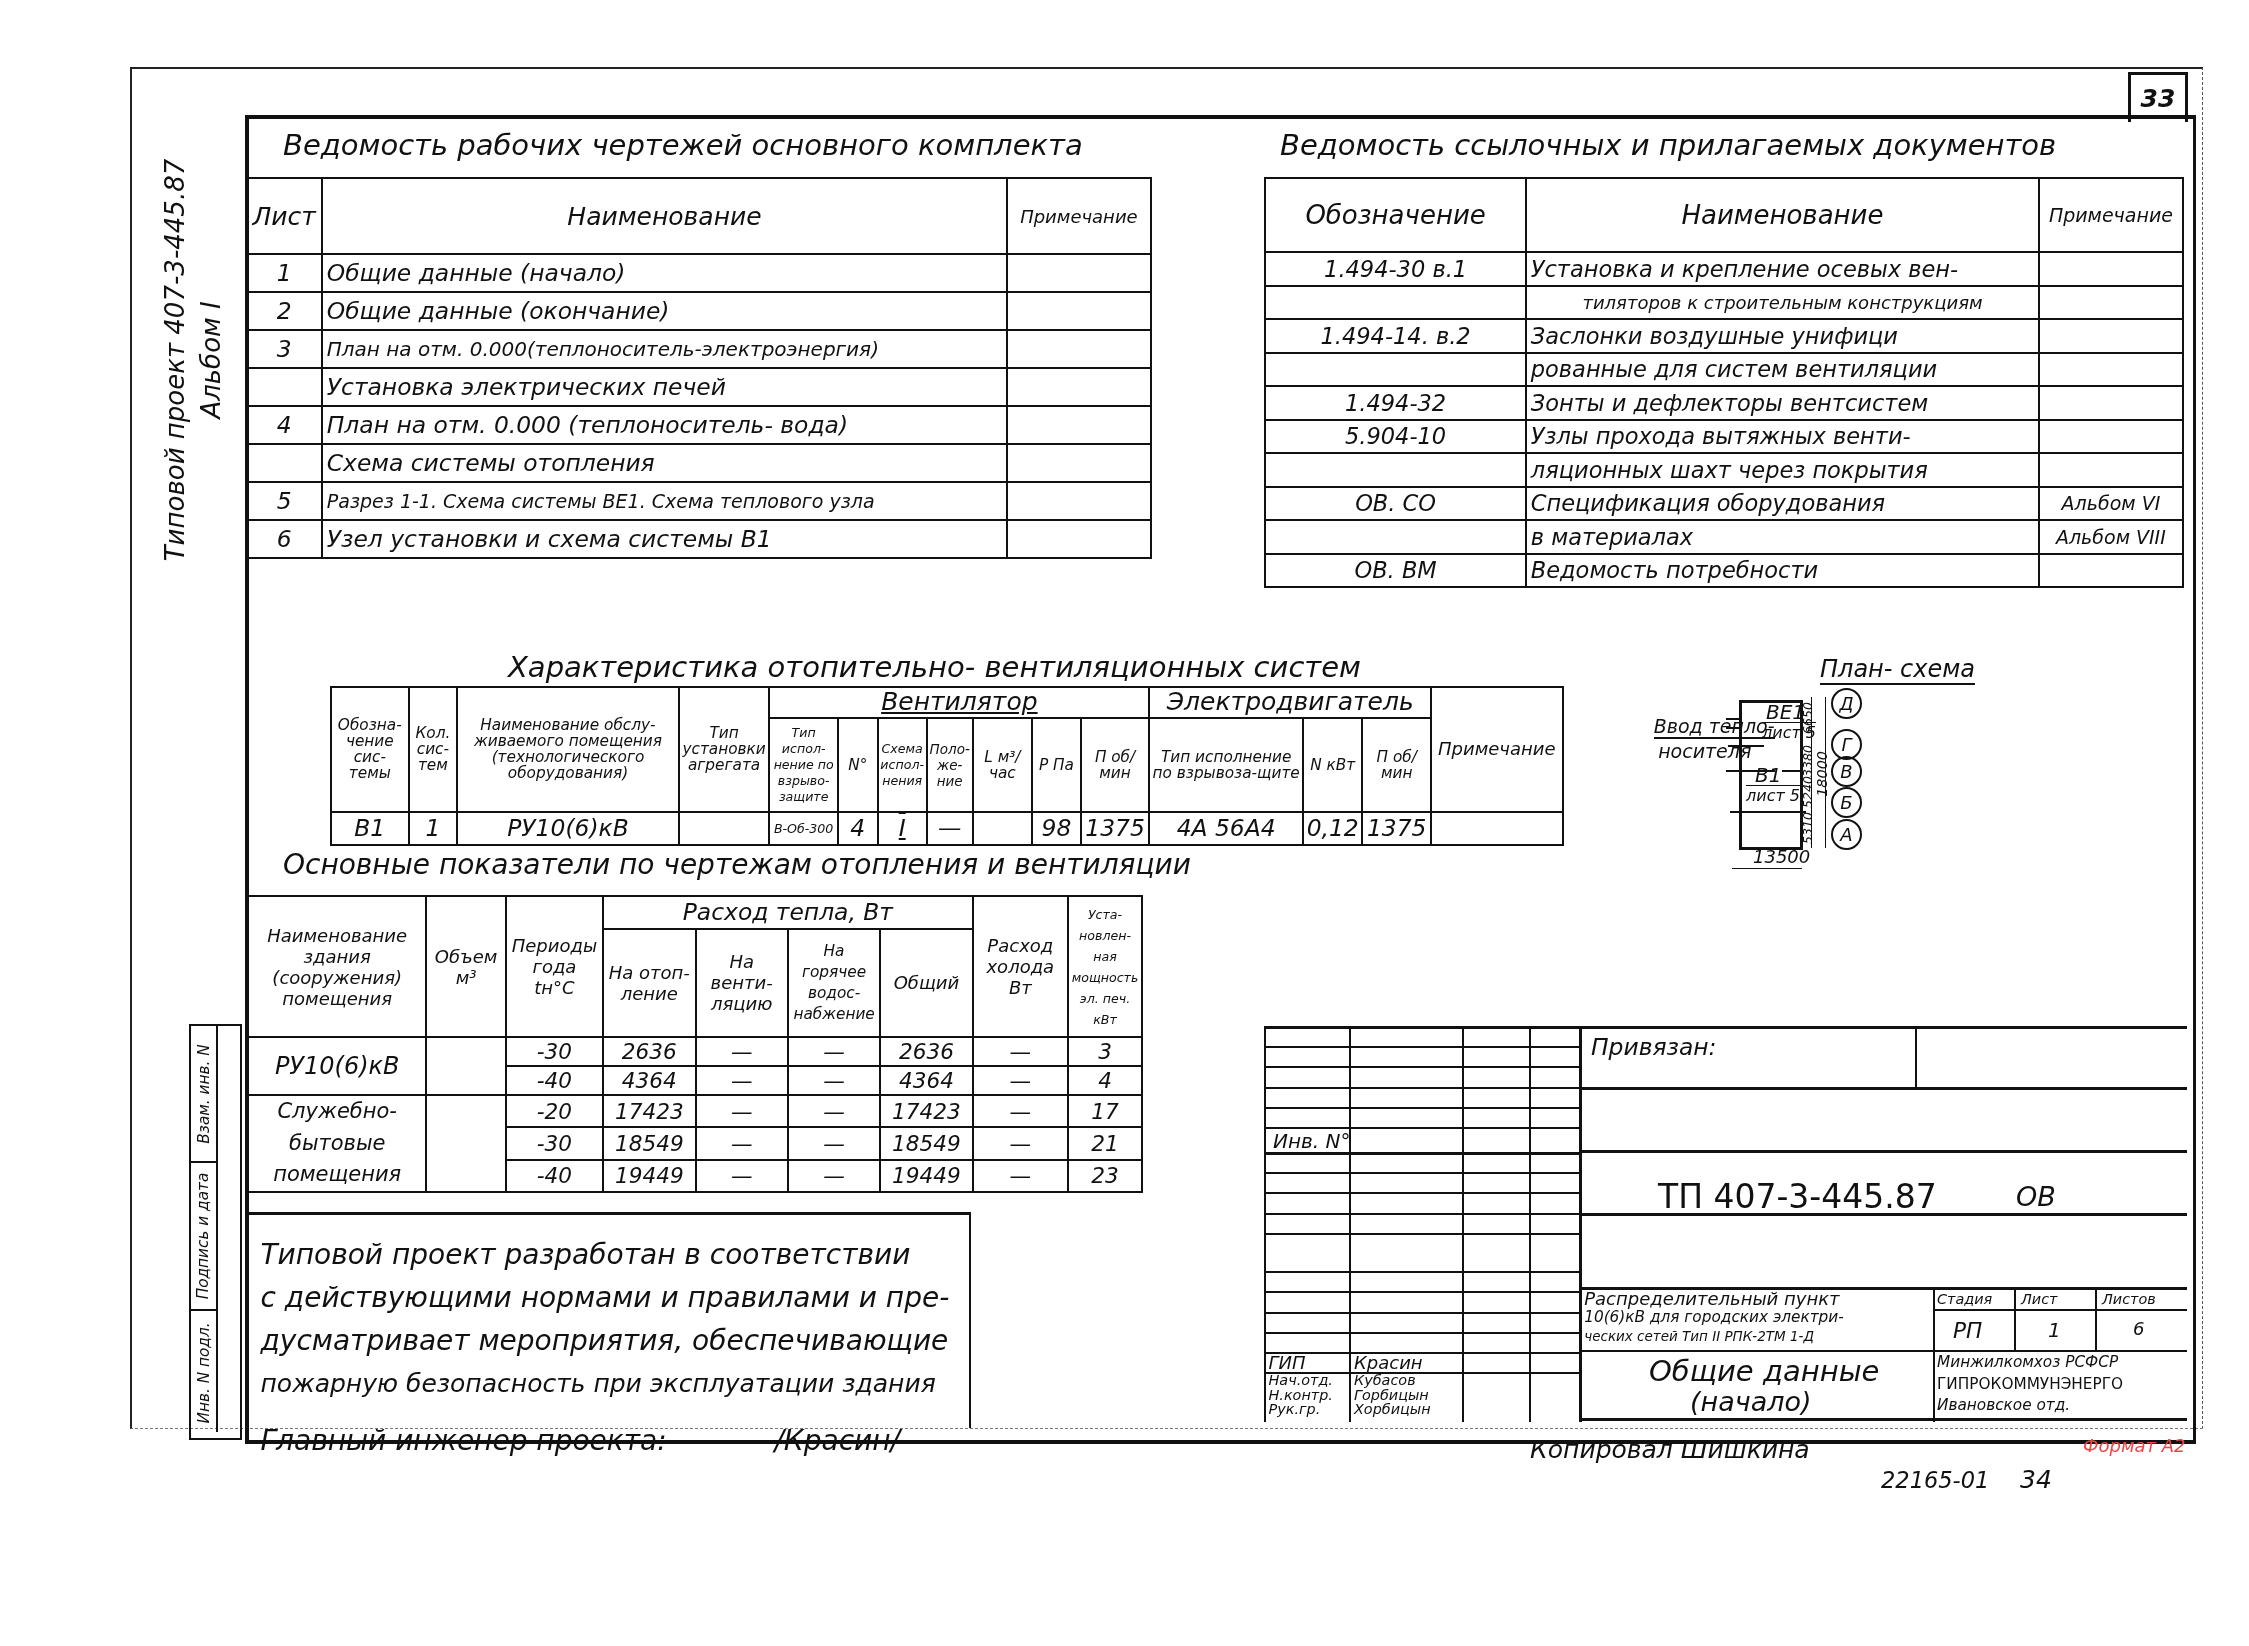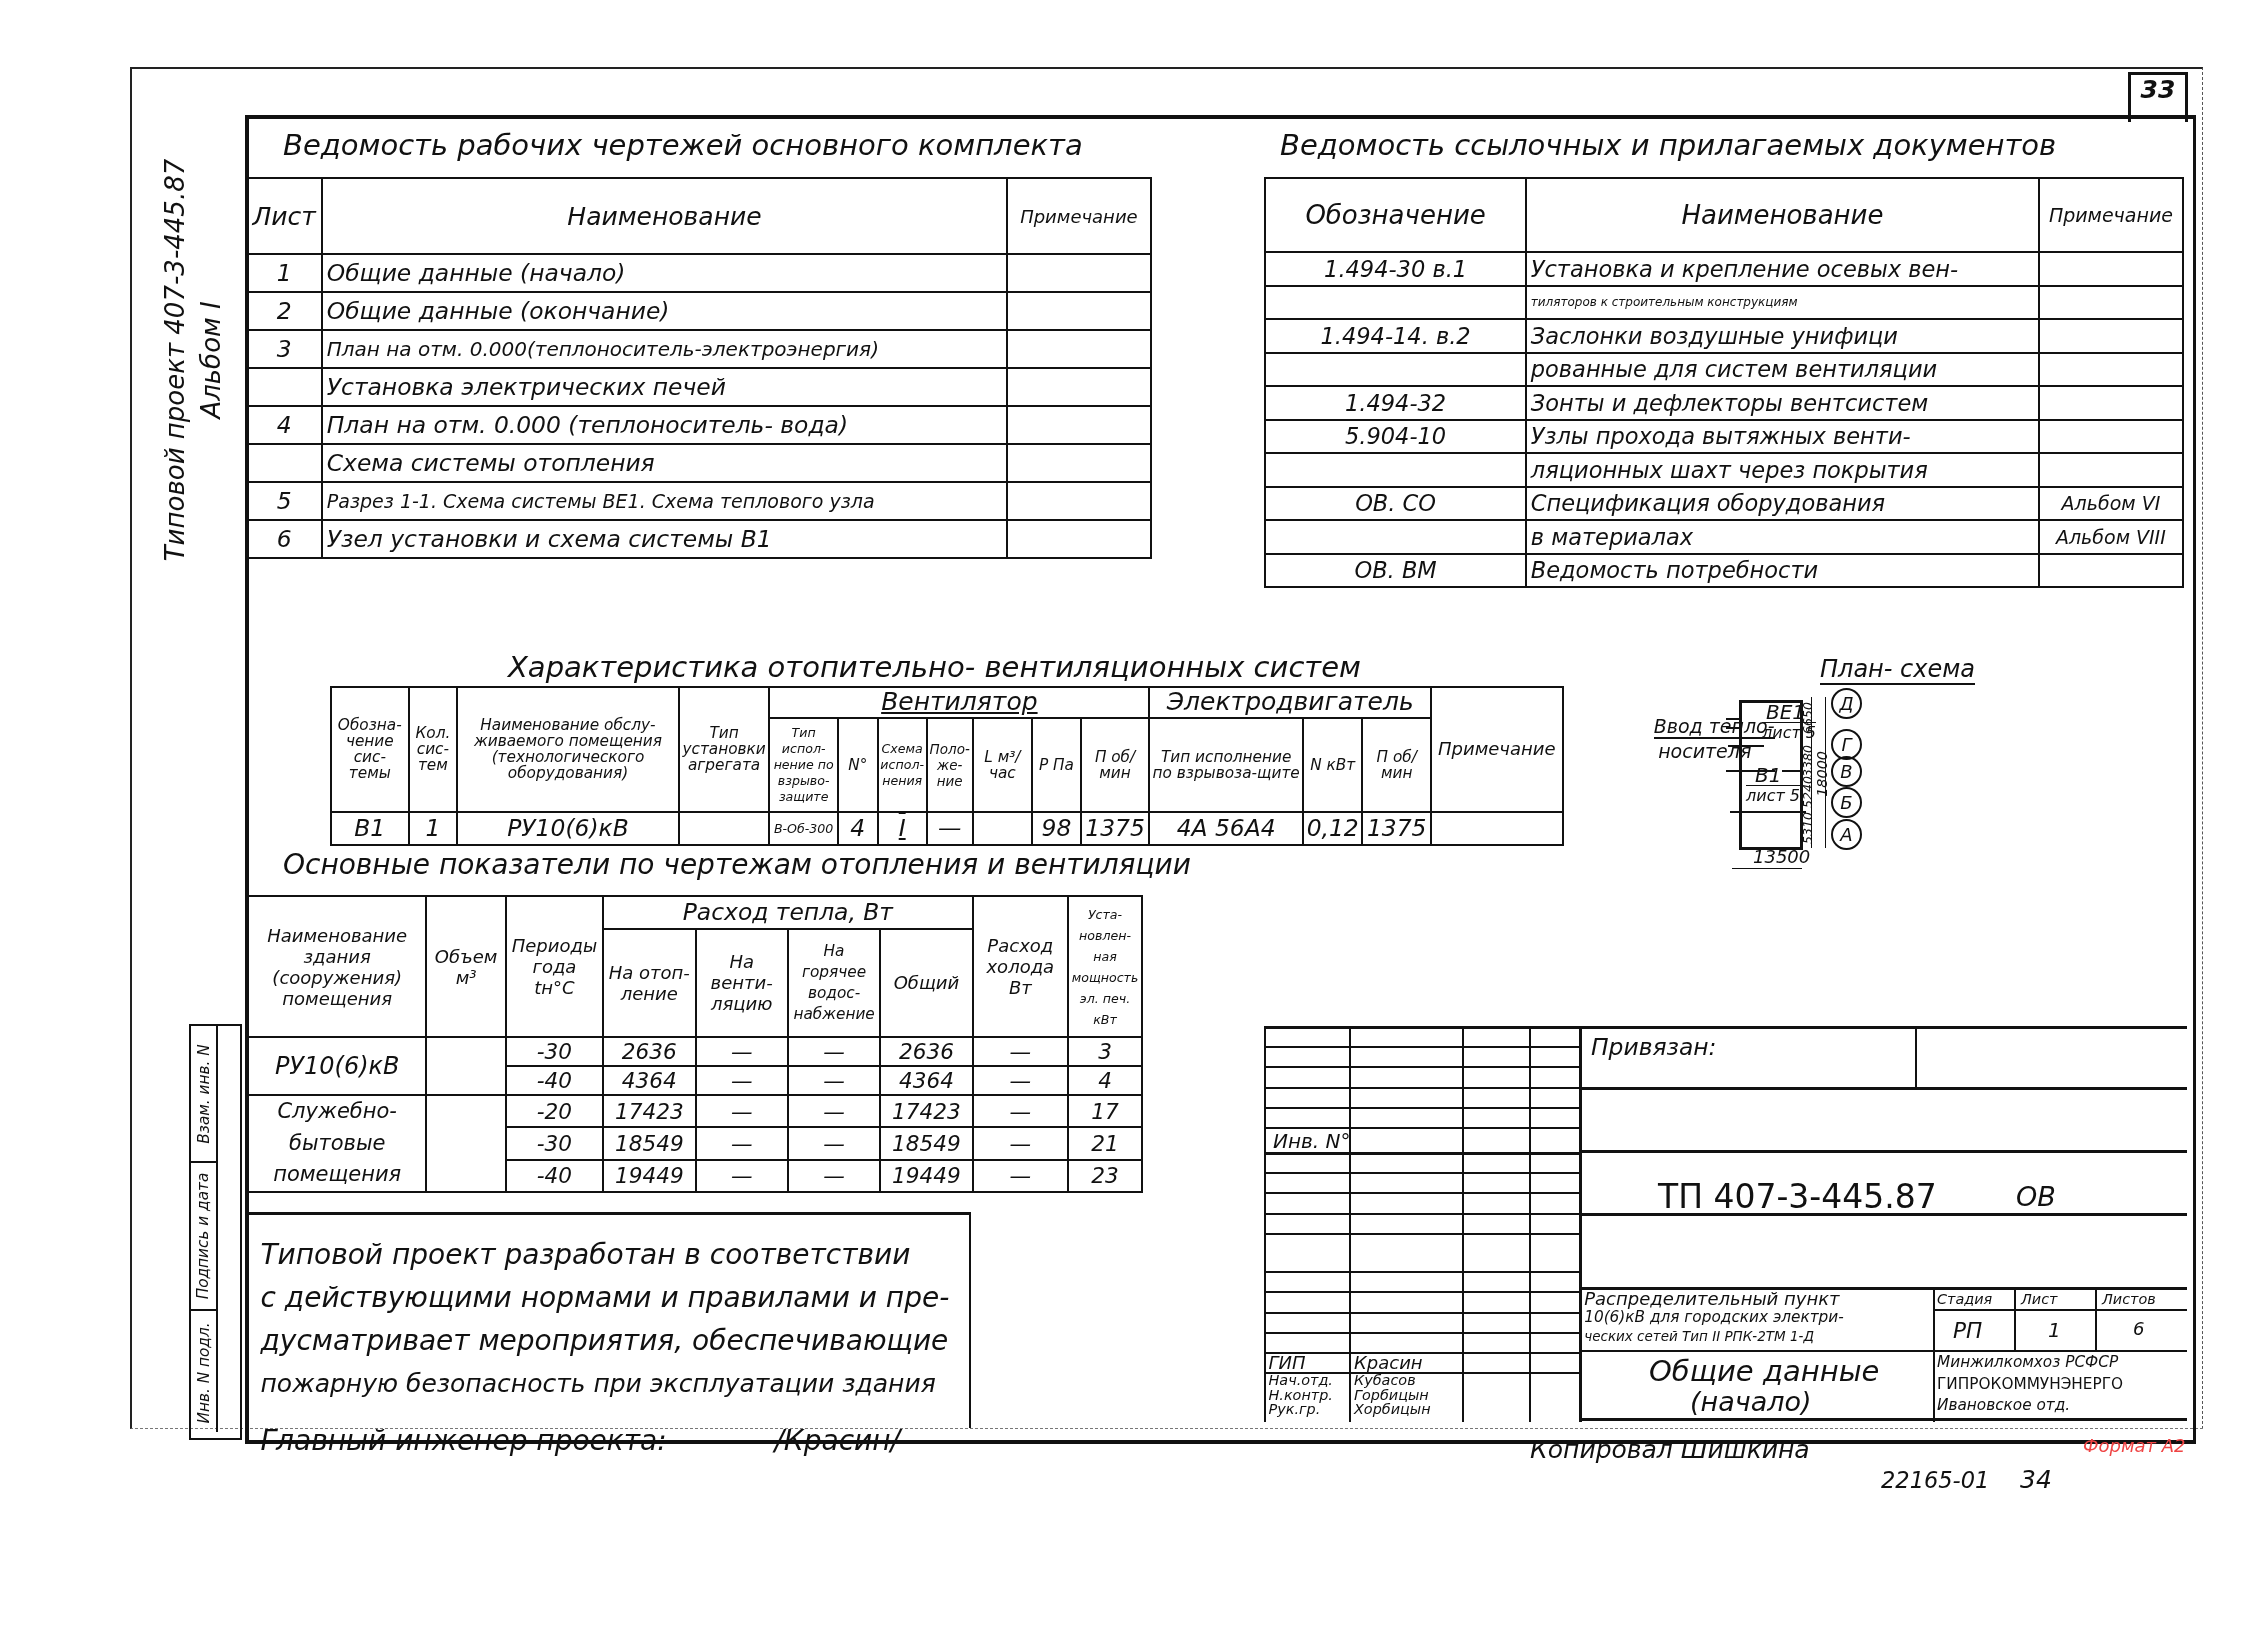--- a/index.html
+++ b/index.html
@@ -4,21 +4,21 @@
 <style>
   html, body { margin: 0; padding: 0; background: #ffffff; }
   body { width: 2254px; height: 1646px; position: relative; overflow: hidden;
          font-family: "DejaVu Sans", sans-serif; color: #111; }
   .outer-frame { position: absolute; left: 130px; top: 67px; width: 2070px; height: 1359px;
                  border-left: 2.2px solid #222; border-right: 1.8px dashed #555; border-top: 2.2px solid #222;
                  border-bottom: 1.8px dashed #777; }
   .inner-frame { position: absolute; left: 245px; top: 115px; width: 1944px; height: 1321px;
                  border: 4.5px solid #111; border-right: 3.6px solid #111; }
   .sheet-no-box { position: absolute; left: 2128px; top: 72px; width: 54px; height: 47px;
-                  border: 3.6px solid #111; border-bottom: none; display: flex; 
+                  border: 3.6px solid #111; border-bottom: none; display: flex; align-items: center;
                   justify-content: center; font-size: 25px; font-weight: bold; font-style: italic; }
   .side-title { position: absolute; left: 157px; top: 117px; width: 486px; height: 90px;
                 transform-origin: 0 0; transform: translate(0, 486px) rotate(-90deg);
                 font-size: 26px; font-style: italic; line-height: 36px; text-align: center; }
   .side-stamp { position: absolute; left: 189px; top: 1024px; width: 49px; height: 412px;
                 border: 2.7px solid #111; }
   .side-stamp .vt { position: absolute; left: 0; width: 25px; display: flex; align-items: center;
                     justify-content: center; }
   .side-stamp .vt span { display: block; transform: rotate(-90deg); white-space: nowrap;
                          font-size: 15.3px; font-style: italic; }
@@ -169,21 +169,21 @@
     </tr>
   </thead>
   <tbody>
     <tr>
         <td class="code">1.494-30 в.1</td>
         <td>Установка и крепление осевых вен-</td>
         <td class="note"></td>
       </tr>
     <tr>
         <td class="code"></td>
-        <td style="font-size:12px;">тиляторов к строительным конструкциям</td>
+        <td style="font-size:18px;text-align:center;">тиляторов к строительным конструкциям</td>
         <td class="note"></td>
       </tr>
     <tr>
         <td class="code">1.494-14. в.2</td>
         <td>Заслонки воздушные унифици</td>
         <td class="note"></td>
       </tr>
     <tr>
         <td class="code"></td>
         <td>рованные для систем вентиляции</td>

